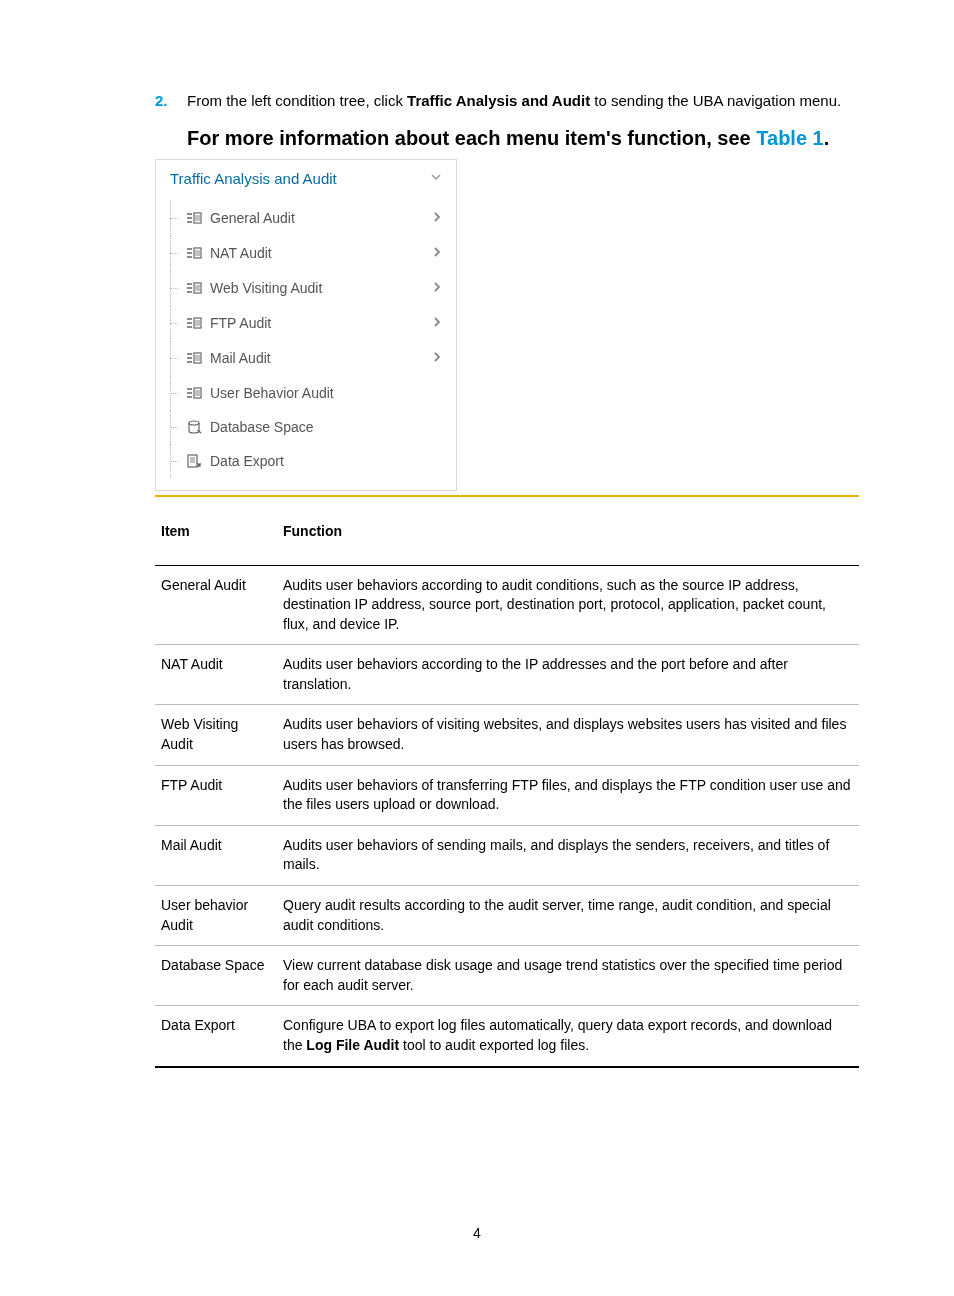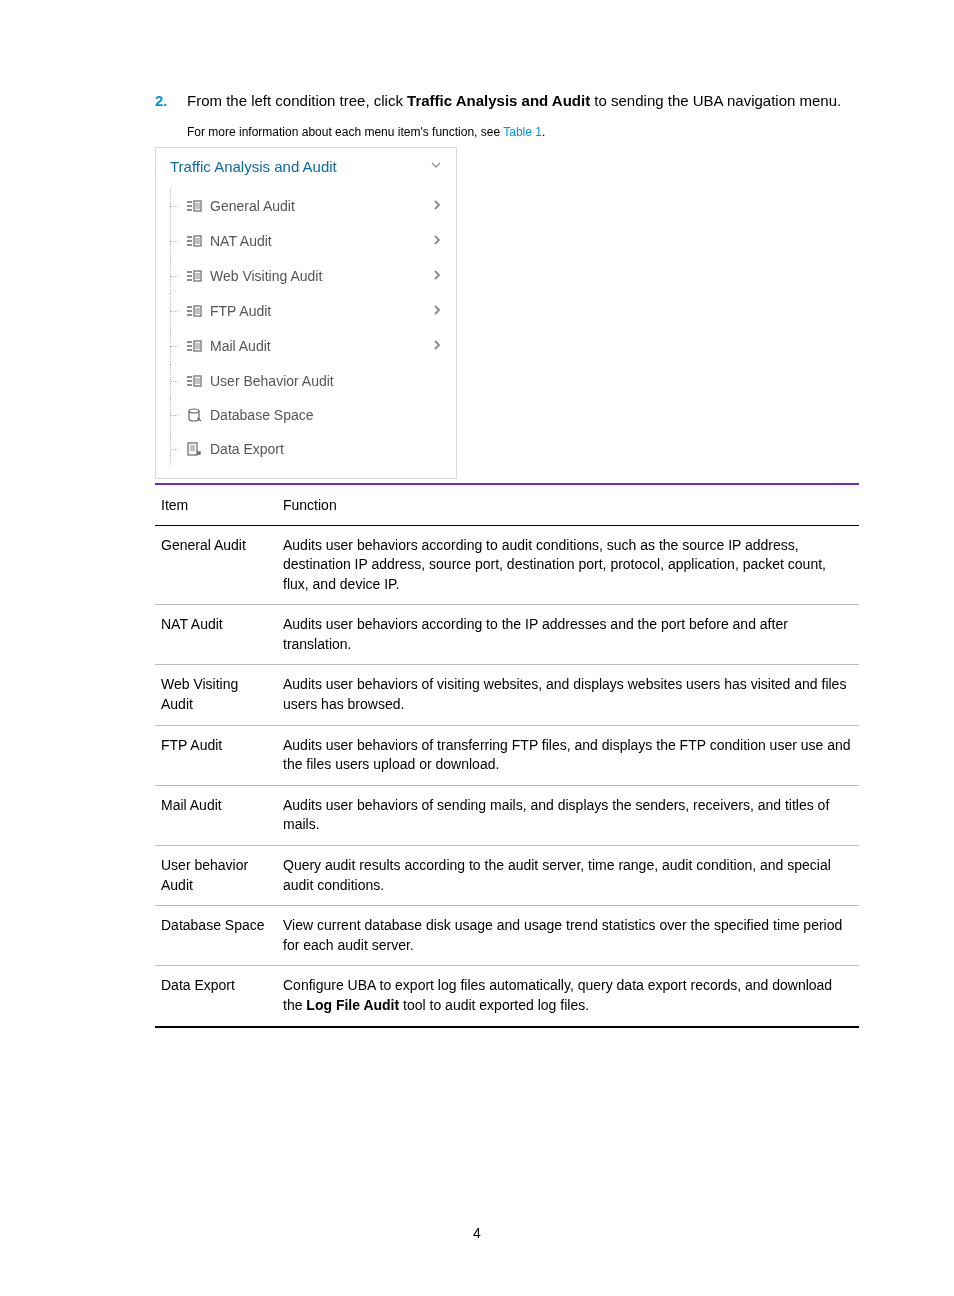--- a/index.html
+++ b/index.html
@@ -26,21 +26,22 @@
     color: #0096d6;
     font-weight: bold;
     min-width: 32px;
   }
   .step-body {
     flex: 1;
   }
   .step-text strong { font-weight: bold; }
   .step-subtext {
     margin-top: 10px;
-    font-size: 12px;
+    font-size: 20px;
+    font-weight: bold;
   }
   .link {
     color: #0096d6;
     text-decoration: none;
   }
   .caption {
     color: #0096d6;
     font-weight: bold;
     font-size: 14px;
     margin-top: 14px;
@@ -116,23 +117,23 @@
 
   
   table.menu {
     width: 100%;
     border-collapse: collapse;
     font-size: 14px;
     margin-top: 4px;
   }
   table.menu thead tr th {
     text-align: left;
-    font-weight: normal;
-    padding: 12px 6px;
-    border-top: 2px solid #6d28d9;
+    font-weight: bold;
+    padding: 26px 6px;
+    border-top: 2px solid #eab308;
     border-bottom: 1px solid #000;
   }
   table.menu tbody td {
     padding: 10px 6px;
     border-bottom: 1px solid #bbb;
     vertical-align: top;
     line-height: 1.4;
   }
   table.menu tbody tr:last-child td {
     border-bottom: 2px solid #000;

